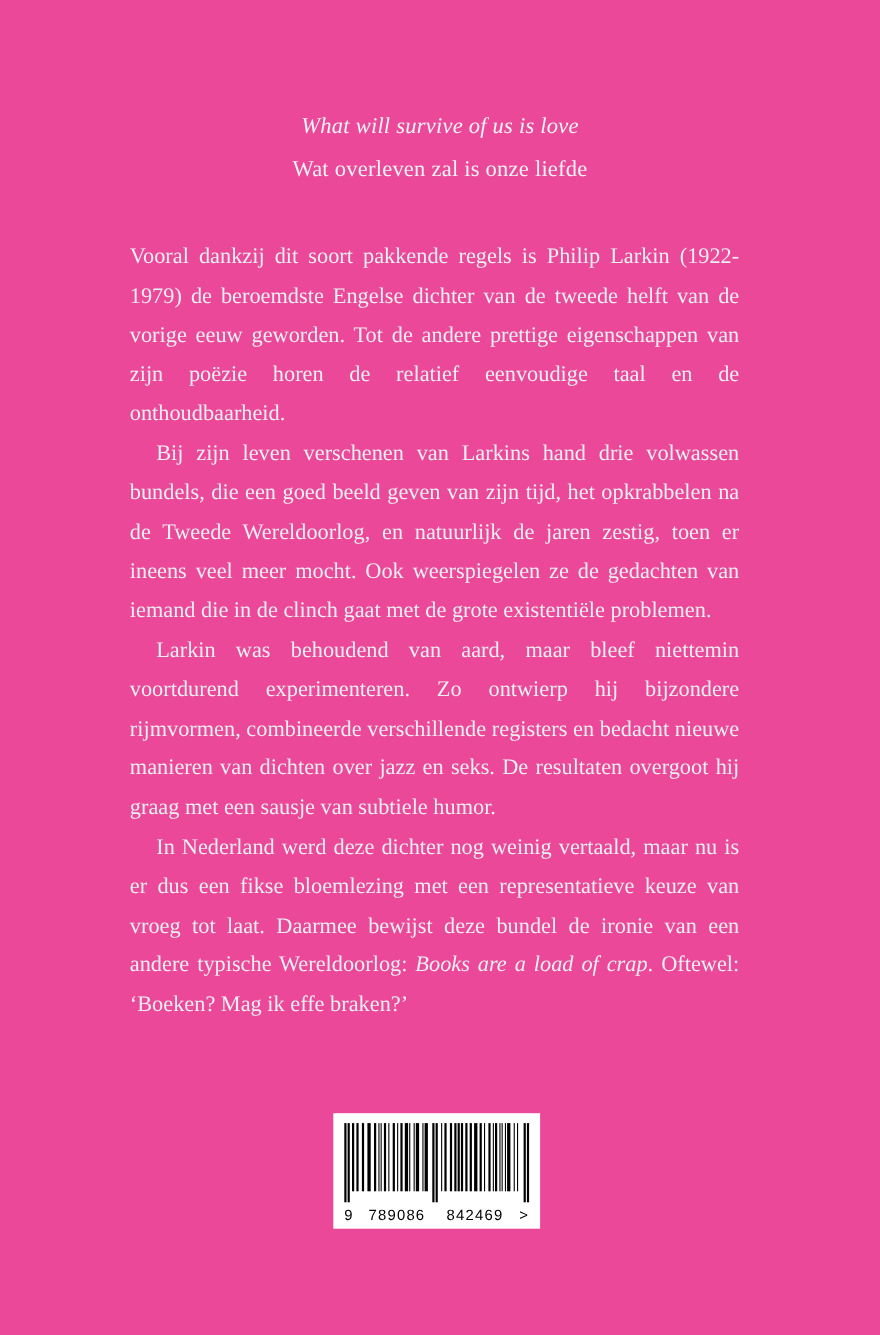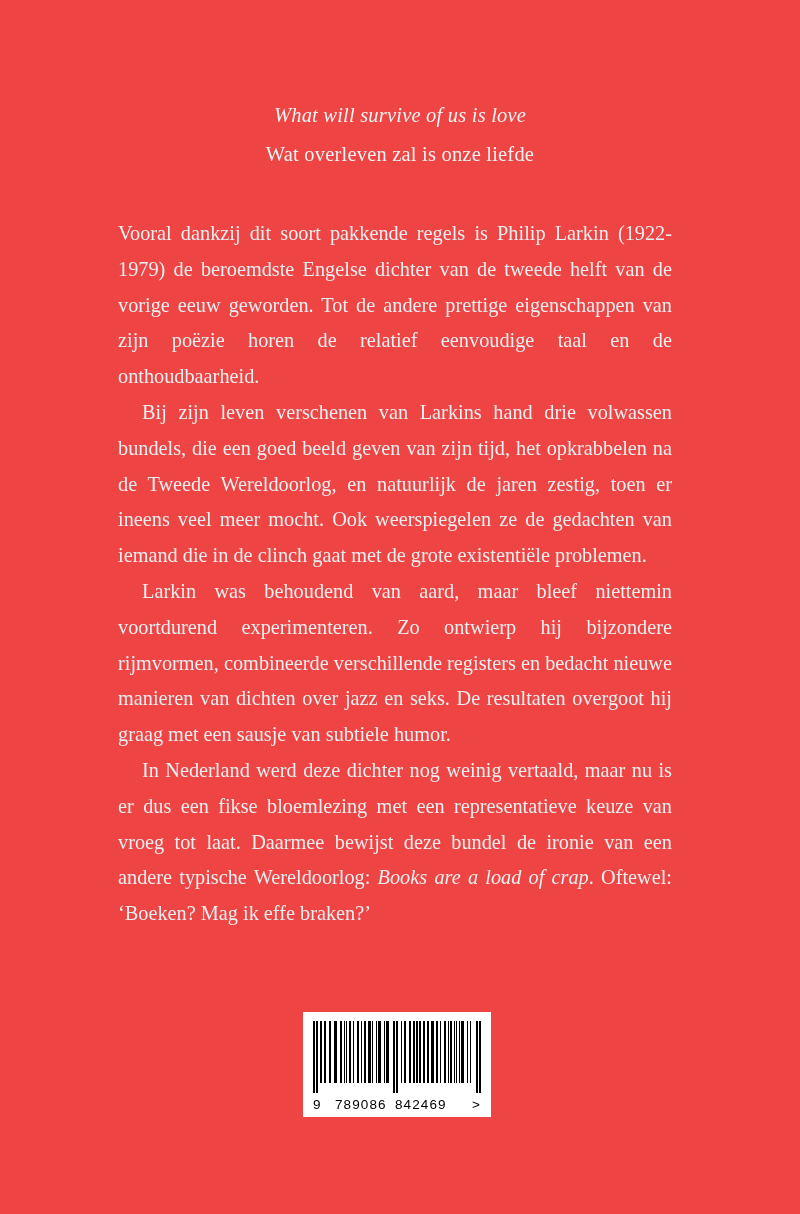--- a/index.html
+++ b/index.html
@@ -11,21 +11,21 @@
     height: 1214px;
     background: #0b3a4e;
     font-family: "Liberation Serif", serif;
     color: #e8eef0;
     overflow: hidden;
   }
   .page {
     position: relative;
     width: 800px;
     height: 1214px;
-    background: #ef4444;
+    background: #ec4899;
     box-sizing: border-box;
   }
 
   .epigraph {
     position: absolute;
     left: 0;
     top: 100px;
     width: 800px;
     text-align: center;
     line-height: 1.55;
@@ -105,21 +105,21 @@
     left: 0;
     bottom: 0;
   }
   .barcode-digits .grp1 {
     position: absolute;
     left: 22px;
     bottom: 0;
   }
   .barcode-digits .grp2 {
     position: absolute;
-    left: 82px;
+    left: 93px;
     bottom: 0;
   }
   .barcode-digits .tail {
     position: absolute;
     right: 0;
     bottom: 0;
   }
 </style>
 </head>
 <body>

